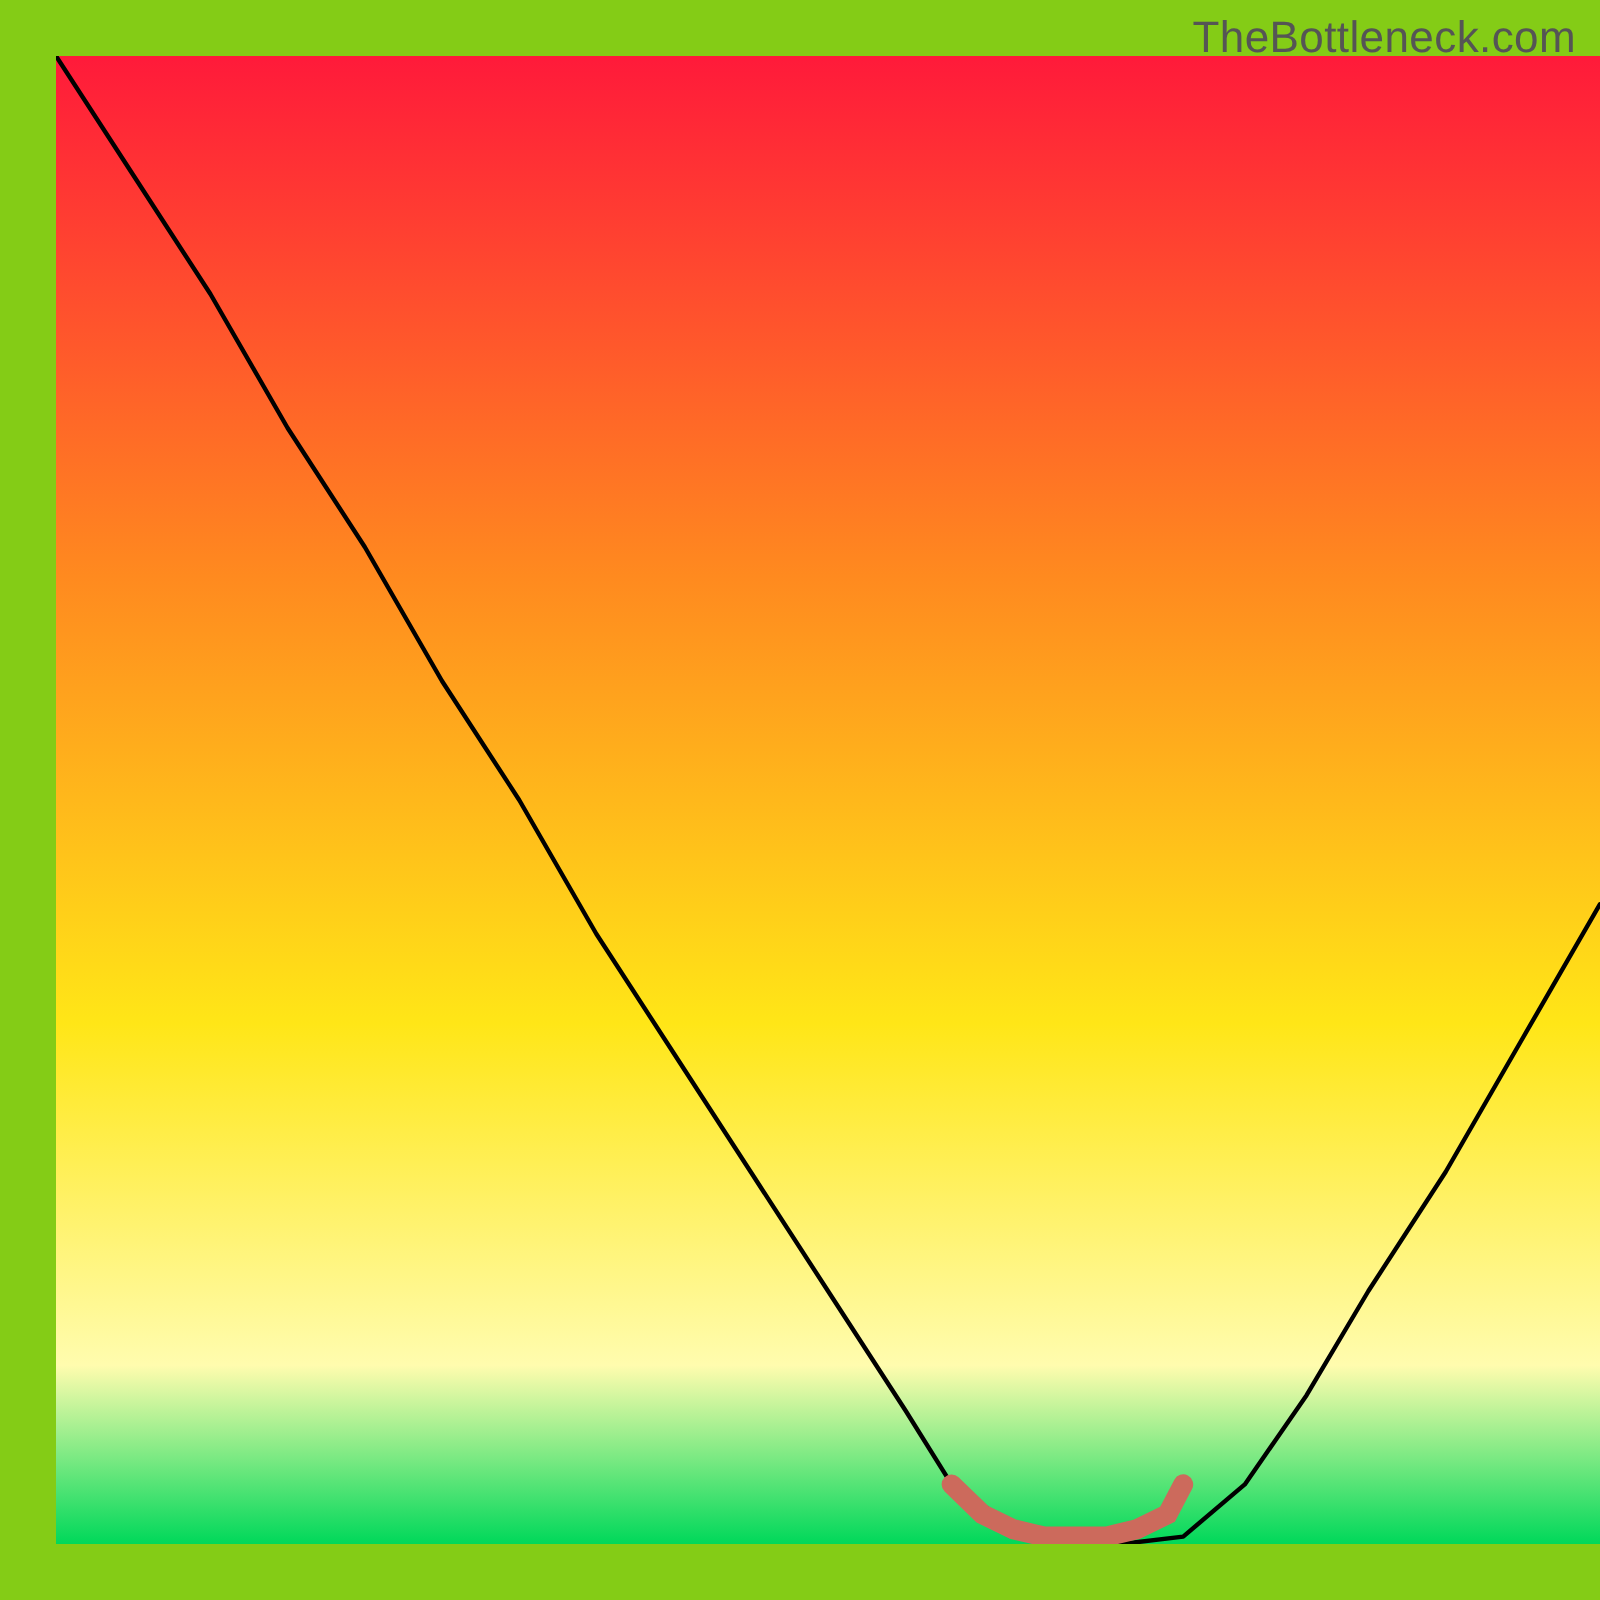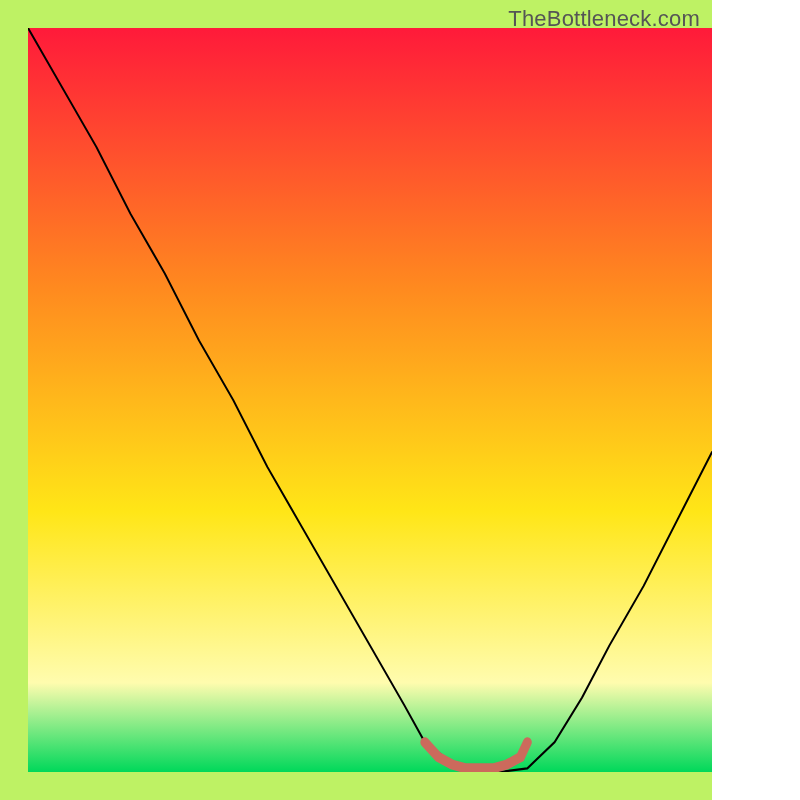--- a/index.html
+++ b/index.html
@@ -1,20 +1,20 @@
 <!DOCTYPE html>
 <html><head>
 <meta charset="utf-8">
 <style>
   * { margin: 0; padding: 0; box-sizing: border-box; }
   html, body { width: 800px; height: 800px; overflow: hidden; }
   .canvas {
-    width: 712px;
+    width: 800px;
     height: 800px;
-    background: #bef264;
+    background: #84cc16;
     position: relative;
   }
   .watermark {
     position: absolute;
     top: 6px;
     right: 12px;
     color: #555;
     font-family: Arial, Helvetica, sans-serif;
     font-size: 22px;
     font-weight: 500;

